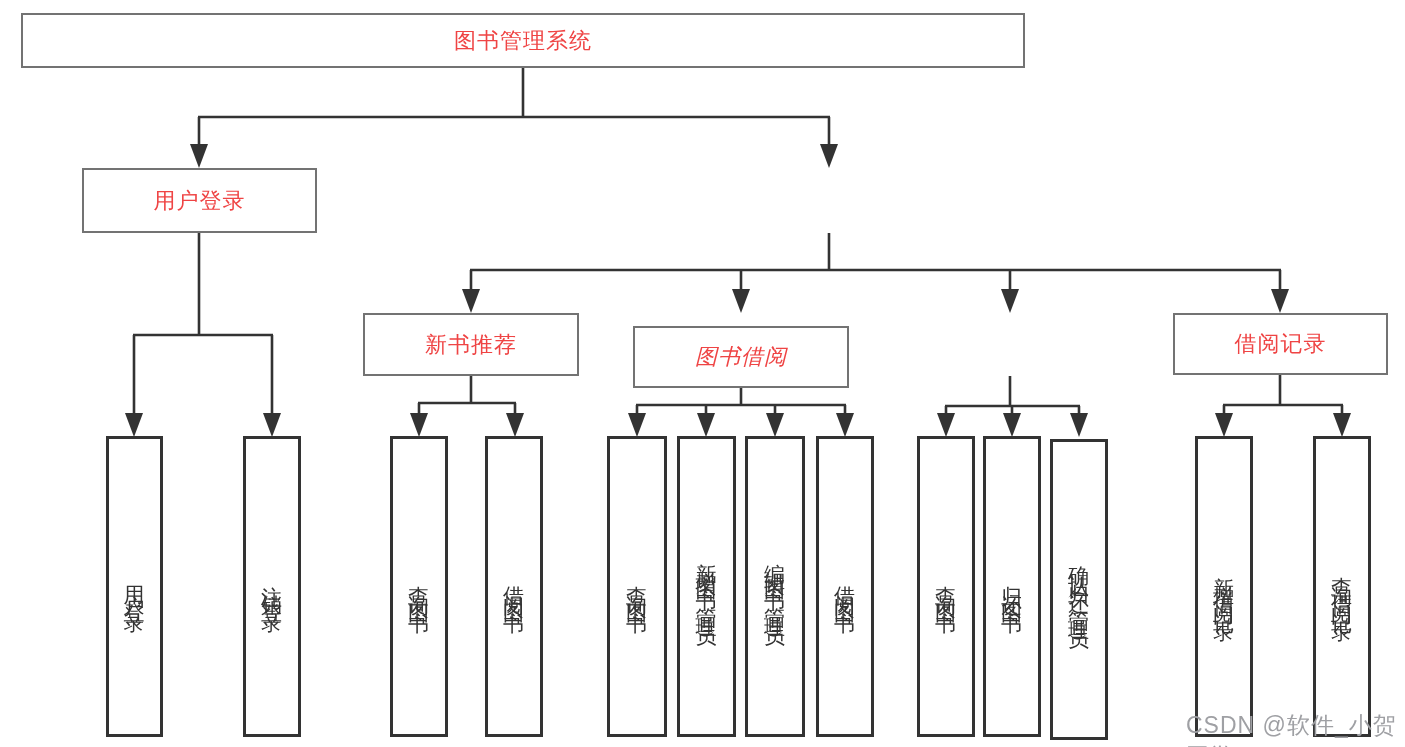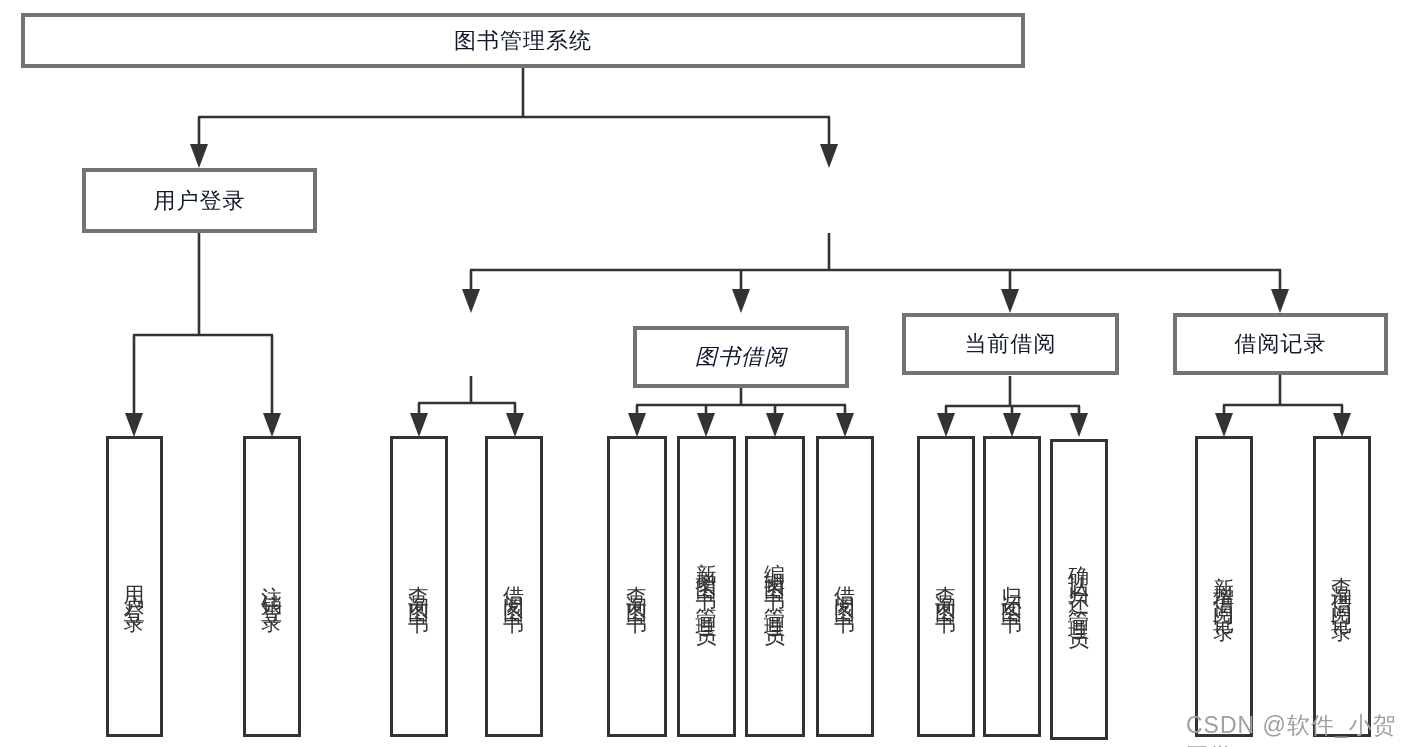--- a/index.html
+++ b/index.html
@@ -2,23 +2,23 @@
 <html><head>
 <meta charset="utf-8">
 <style>
   html,body{margin:0;padding:0;background:#ffffff;}
   .canvas{
     position:relative;width:1405px;height:747px;background:#ffffff;overflow:hidden;
     font-family:"Liberation Sans", sans-serif;
   }
   .wires{position:absolute;left:0;top:0;z-index:1;}
   .hbox{
-    position:absolute;box-sizing:border-box;border:4px solid #737373;background:#ffffff;
+    position:absolute;box-sizing:border-box;border:2px solid #737373;background:#ffffff;
     display:flex;align-items:center;justify-content:center;
-    font-size:22px;color:#0f172a;letter-spacing:1px;z-index:2;
+    font-size:22px;color:#ef4444;letter-spacing:1px;z-index:2;
   }
   .vbox{
     position:absolute;box-sizing:border-box;border:3px solid #333333;background:#ffffff;
     top:436px;height:301px;display:flex;align-items:center;justify-content:center;z-index:2;
   }
   .vbox span{
     writing-mode:vertical-rl;text-orientation:mixed;white-space:nowrap;
     font-size:21px;letter-spacing:9px;line-height:1;color:#333333;
   }
   .watermark{
@@ -68,22 +68,22 @@
       <polygon points="1070,413 1088,413 1079,437"></polygon>
       <polygon points="1215,413 1233,413 1224,437"></polygon>
       <polygon points="1333,413 1351,413 1342,437"></polygon>
     </g>
   </svg>
 
   <div class="hbox" style="left:21px;top:13px;width:1004px;height:55px;">图书管理系统</div>
 
   <div class="hbox" style="left:82px;top:168px;width:235px;height:65px;">用户登录</div>
 
+  <div class="hbox" style="left:363px;top:313px;width:216px;height:63px;">新书推荐</div>
   <div class="hbox" style="left:633px;top:326px;width:216px;height:62px;font-style:italic;">图书借阅</div>
-  <div class="hbox" style="left:902px;top:313px;width:217px;height:62px;">当前借阅</div>
   <div class="hbox" style="left:1173px;top:313px;width:215px;height:62px;">借阅记录</div>
 
   <div class="vbox" style="left:106px;width:57px;">
     <span>用户登录</span>
   </div>
   <div class="vbox" style="left:243px;width:58px;">
     <span>注销登录</span>
   </div>
 
   <div class="vbox" style="left:390px;width:58px;">

